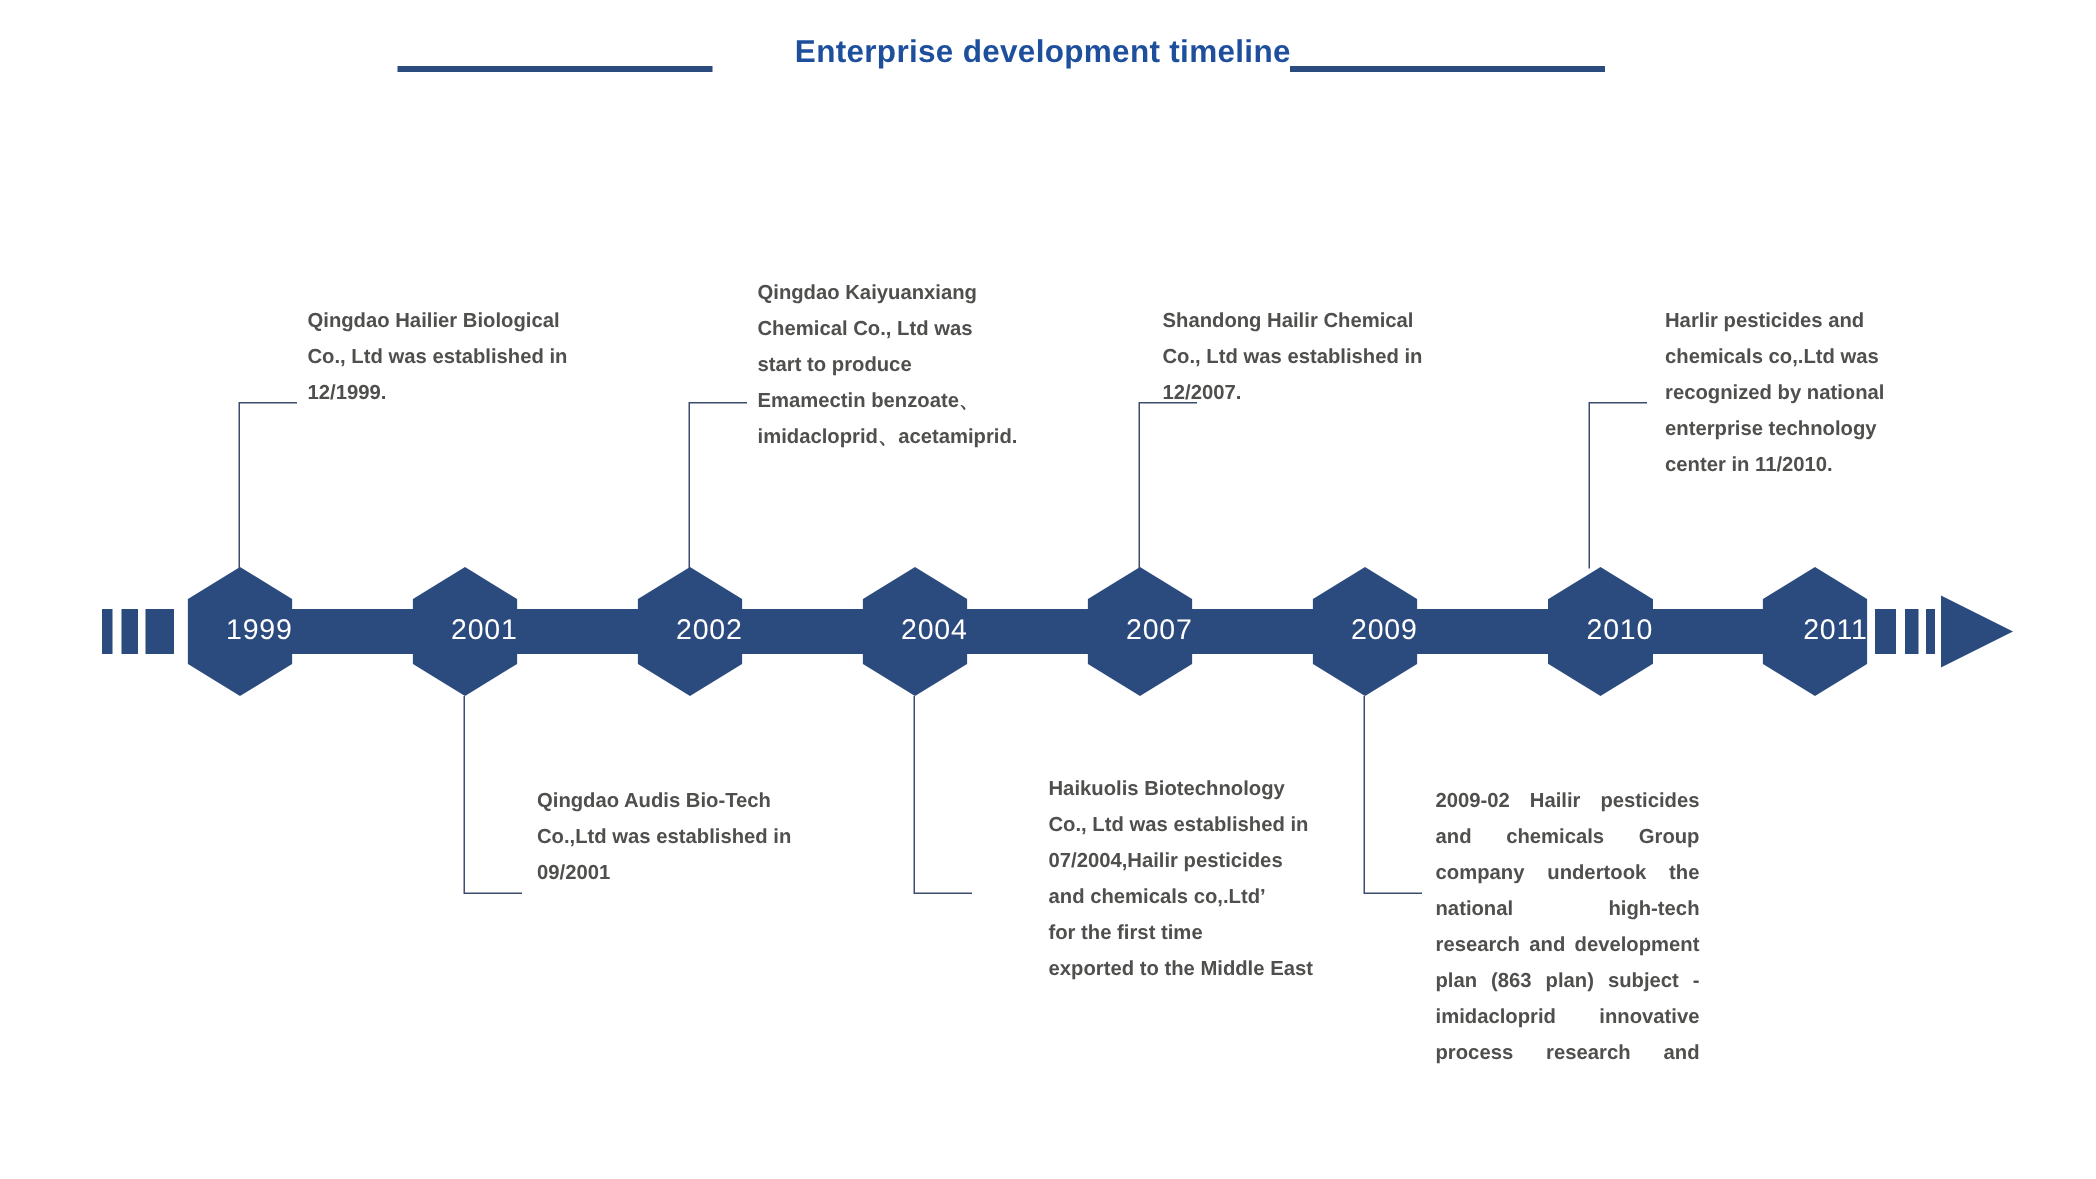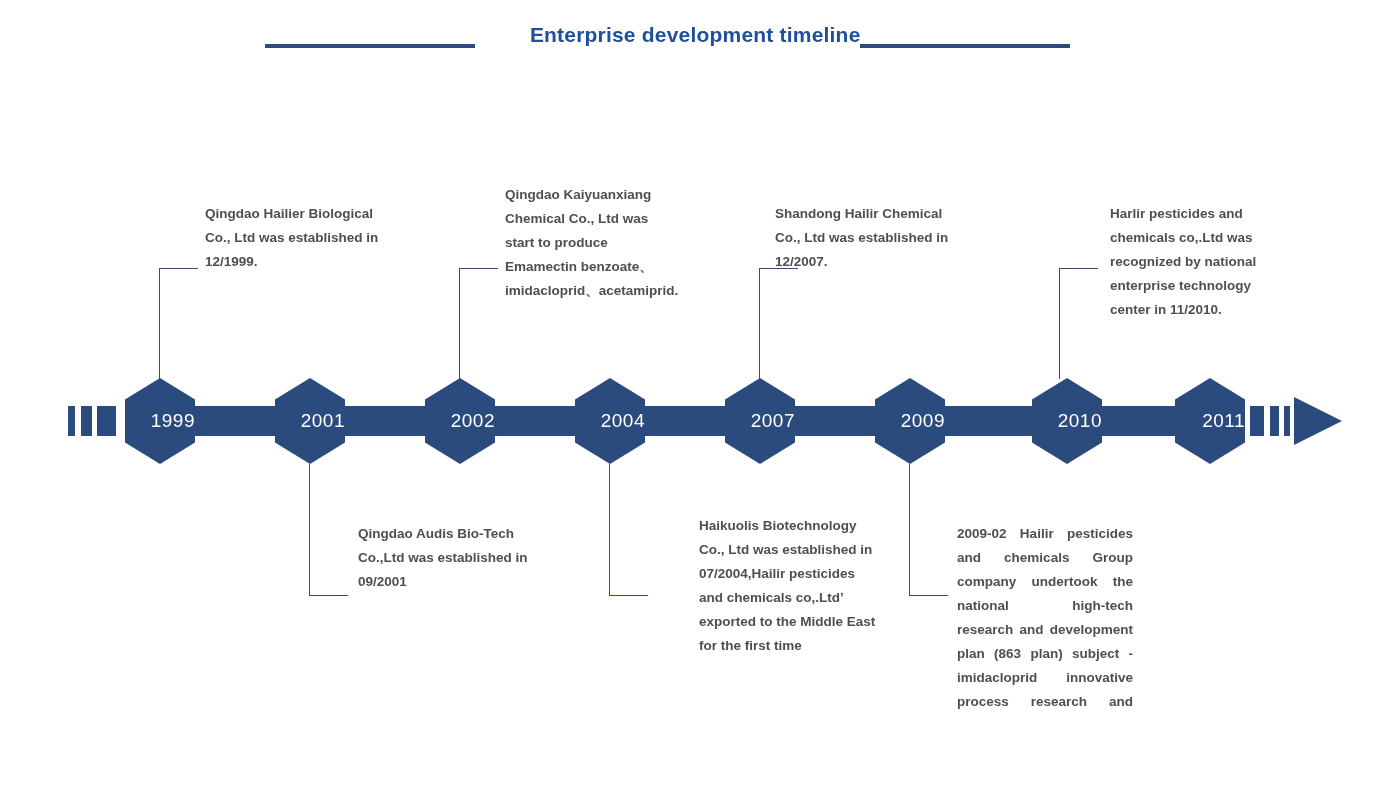--- a/index.html
+++ b/index.html
@@ -93,22 +93,22 @@
       <div class="hex" style="left: 575px;">
         <span>2004</span>
       </div>
       <div class="vline" style="left: 609px; top: 464px; height: 132px;"></div>
       <div class="hline" style="left: 610px; top: 595px; width: 38px;"></div>
       <div class="note" style="left: 655px; top: 514px; width: 184px; margin-left: 44px;">
         <div class="line">Haikuolis Biotechnology</div>
         <div class="line">Co., Ltd was established in</div>
         <div class="line">07/2004,Hailir pesticides</div>
         <div class="line">and chemicals co,.Ltd’</div>
+        <div class="line">for the first time</div>
         <div class="line">exported to the Middle East</div>
-        <div class="line">for the first time</div>
       </div>
       <div class="hex" style="left: 725px;">
         <span>2007</span>
       </div>
       <div class="vline" style="left: 759px; top: 268px; height: 111px;"></div>
       <div class="hline" style="left: 760px; top: 268px; width: 38px;"></div>
       <div class="note" style="left: 775px; top: 202px; width: 182px;">
         <div class="line">Shandong Hailir Chemical</div>
         <div class="line">Co., Ltd was established in</div>
         <div class="line">12/2007.</div>

